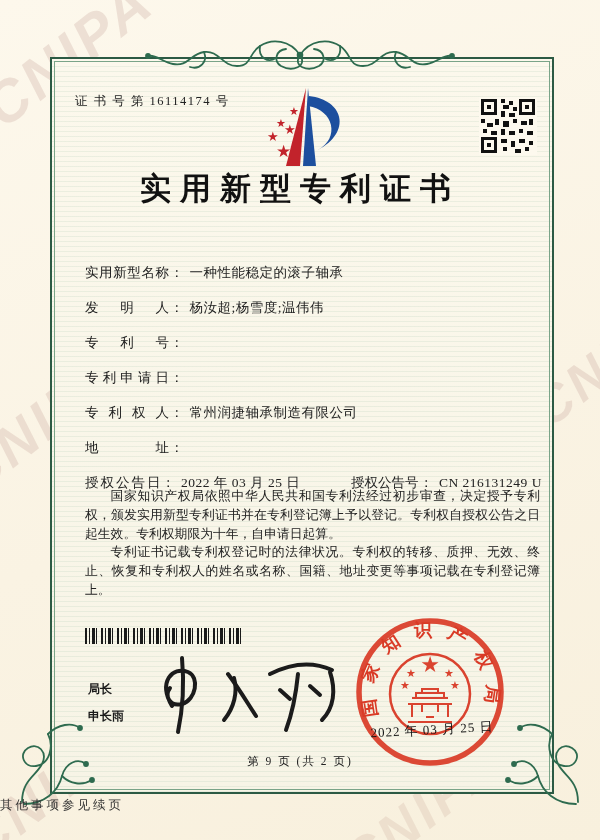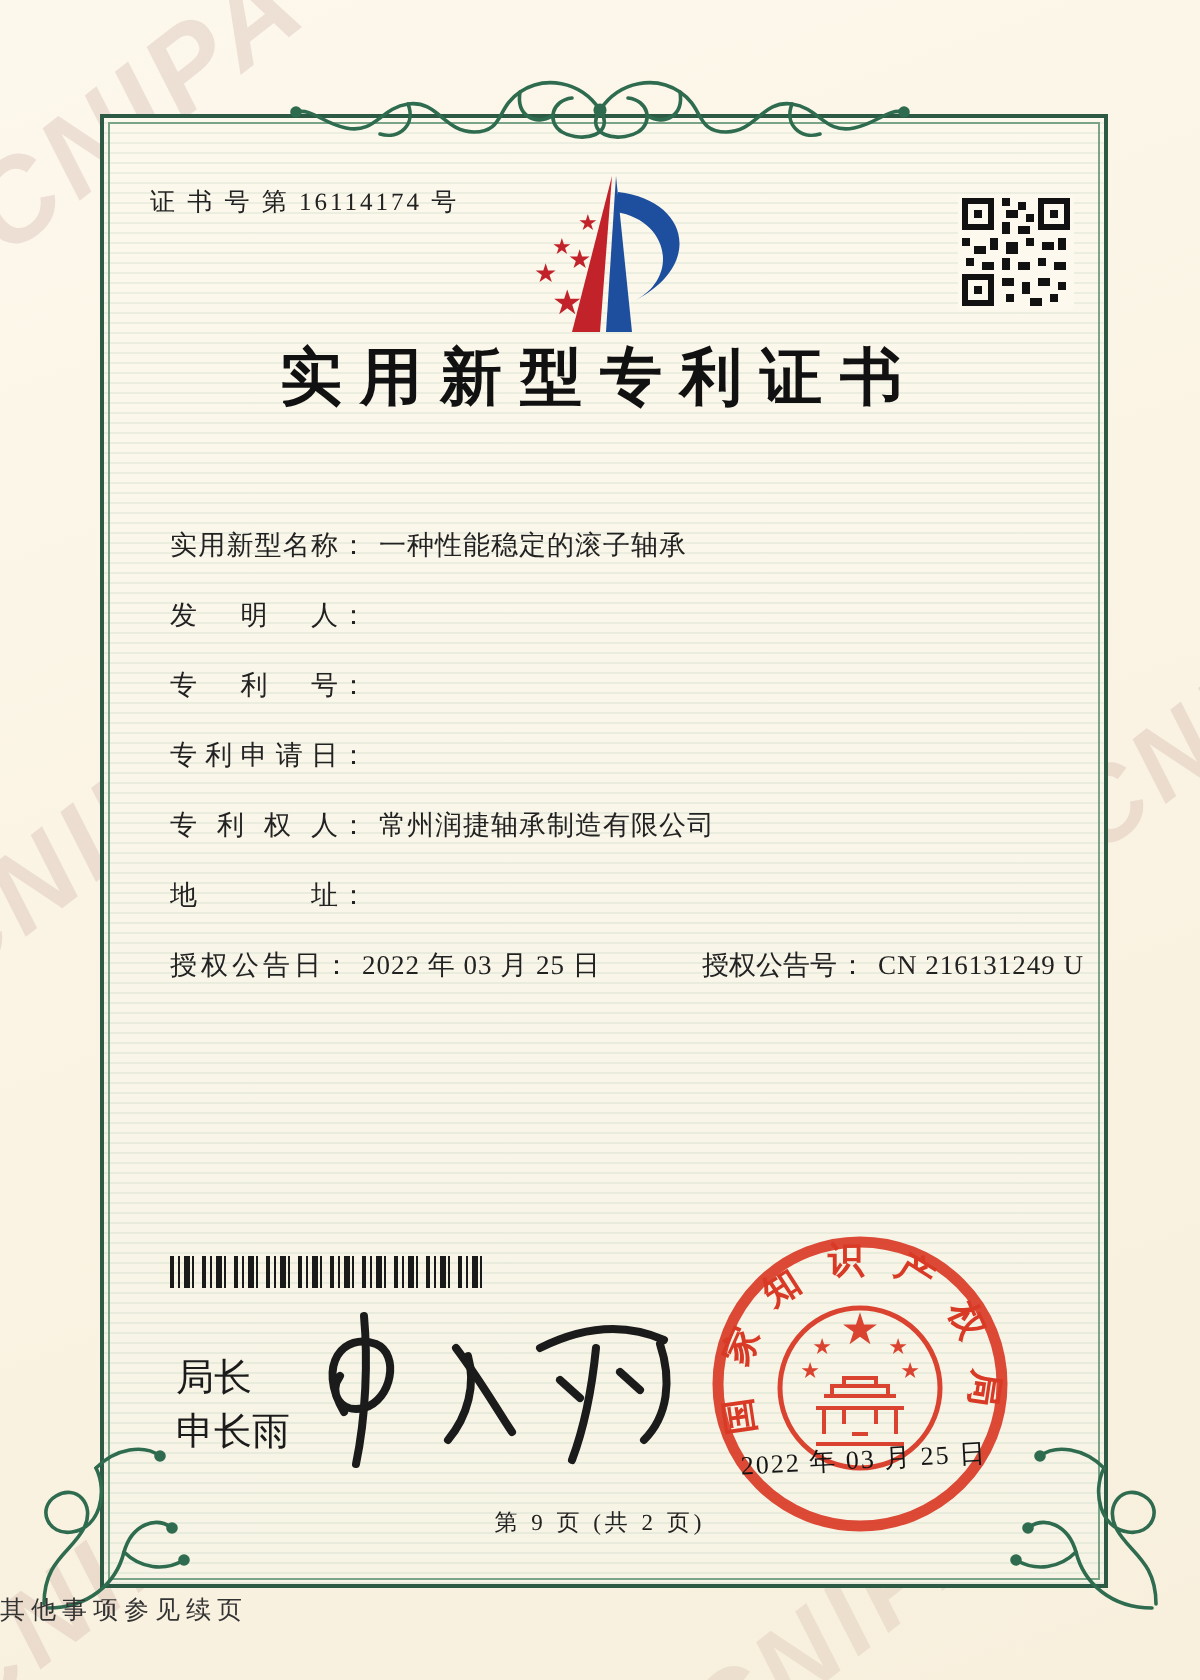--- a/index.html
+++ b/index.html
@@ -28,21 +28,21 @@
   .fvalue{letter-spacing:0.5px;}
   .grant-first{display:inline-block;width:176px;}
   .grant2label{margin-left:12px;text-align:right;}
   .paras{position:absolute;left:85px;right:60px;top:487px;font-size:12.8px;line-height:18.8px;
          text-align:justify;color:#222;}
   .paras p{margin:0;text-indent:2em;}
   .barcode{position:absolute;left:85px;top:628px;width:156px;height:16px;
       background:repeating-linear-gradient(90deg,#1a1a1a 0 2px,transparent 2px 4px,#1a1a1a 4px 5px,
       transparent 5px 7px,#1a1a1a 7px 10px,transparent 10px 11px,#1a1a1a 11px 12px,transparent 12px 16px);}
   .director{position:absolute;left:88px;top:676px;font-family:"Liberation Sans","DejaVu Sans",sans-serif;
-            font-size:19px;font-weight:400;color:#1b1b1b;line-height:27px;}
+            font-size:12px;font-weight:700;color:#1b1b1b;line-height:27px;}
   .signature{position:absolute;left:142px;top:648px;}
   .seal{position:absolute;left:352px;top:614px;}
   .sealdate{position:absolute;left:356px;top:721px;width:152px;text-align:center;
             font-size:13px;color:#141414;letter-spacing:1px;transform:rotate(-3deg);}
   .pageinfo{position:absolute;left:0;right:0;top:754px;text-align:center;font-size:11.5px;color:#222;letter-spacing:2px;}
   .contnote{position:absolute;left:0;right:0;top:797px;text-align:left;font-size:12.5px;color:#333;letter-spacing:3px;}
   .logo{position:absolute;left:246px;top:84px;}
   .qr{position:absolute;left:479px;top:97px;}
 </style>
 </head>
@@ -166,20 +166,21 @@
 
   <div class="fields">
     <div class="frow">
       <span class="flabel">实用新型名称</span>
         <span class="fcolon">：</span>
       <span class="fvalue">一种性能稳定的滚子轴承</span>
     </div>
     <div class="frow">
       <span class="flabel">发明人</span>
         <span class="fcolon">：</span>
+      <span class="fvalue">杨汝超;杨雪度;温伟伟</span>
     </div>
     <div class="frow">
       <span class="flabel">专利号</span>
         <span class="fcolon">：</span>
     </div>
     <div class="frow">
       <span class="flabel">专利申请日</span>
         <span class="fcolon">：</span>
     </div>
     <div class="frow">
@@ -194,20 +195,24 @@
     <div class="frow">
       <span class="flabel">授权公告日</span>
         <span class="fcolon">：</span>
       <span class="fvalue grant-first">2022 年 03 月 25 日</span>
       <span class="grant2label">授权公告号</span>
         <span class="fcolon">：</span>
       <span class="fvalue">CN 216131249 U</span>
     </div>
   </div>
 
+  <div class="paras">
+    <p>国家知识产权局依照中华人民共和国专利法经过初步审查，决定授予专利权，颁发实用新型专利证书并在专利登记簿上予以登记。专利权自授权公告之日起生效。专利权期限为十年，自申请日起算。</p>
+    <p>专利证书记载专利权登记时的法律状况。专利权的转移、质押、无效、终止、恢复和专利权人的姓名或名称、国籍、地址变更等事项记载在专利登记簿上。</p>
+  </div>
 
   <div class="barcode"></div>
 
   <div class="director">
     <div>局长</div>
     <div>申长雨</div>
   </div>
 
   <svg class="signature" width="200" height="90" viewBox="0 0 200 90">
     <g fill="none" stroke="#1b1b1b" stroke-width="4" stroke-linecap="round" stroke-linejoin="round">

